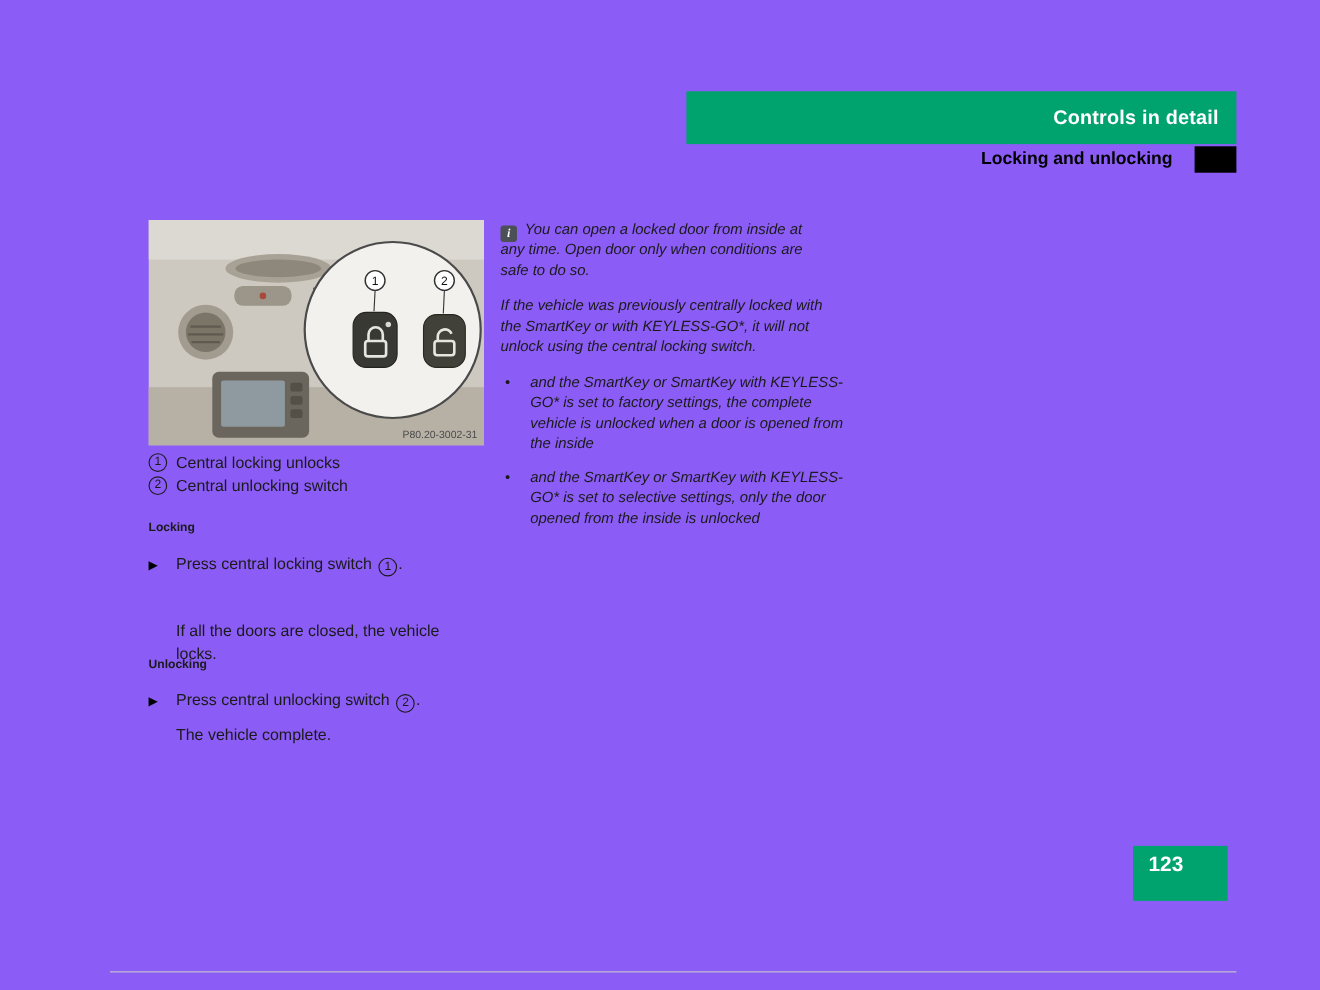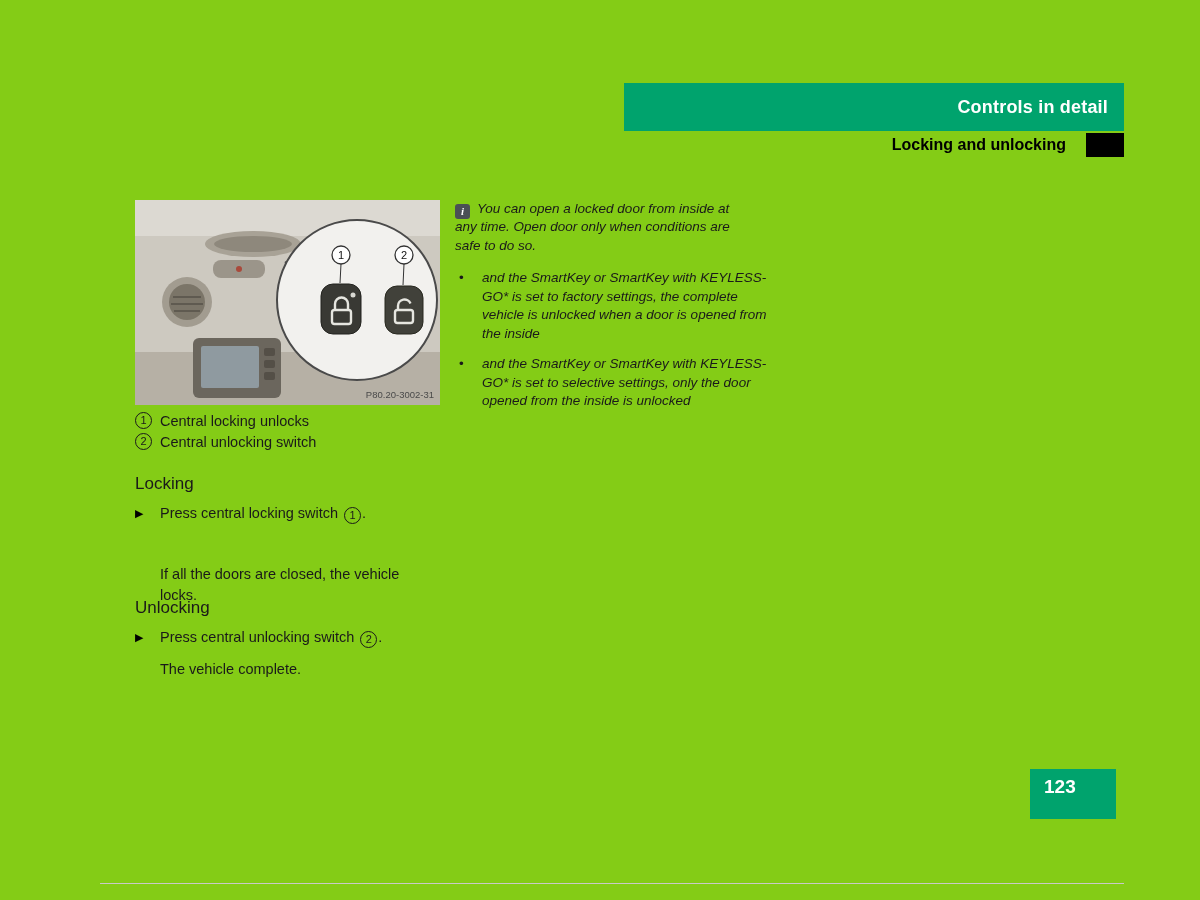--- a/index.html
+++ b/index.html
@@ -1,17 +1,17 @@
 <!DOCTYPE html>
 <html><head>
 <meta charset="utf-8">
 <style>
   html,body { margin:0; padding:0; background:#ffffff; }
   .page {
-    position:relative; width:1200px; height:900px; background:#84cc16;
+    position:relative; width:1200px; height:900px; background:#8b5cf6;
     font-family:"Liberation Sans", sans-serif; color:#1a1a1a; overflow:hidden;
   }
 
   
   .banner {
     position:absolute; left:624px; top:83px; width:500px; height:48px;
     background:#00a36d; display:flex; align-items:center; justify-content:flex-end;
     padding-right:16px; box-sizing:border-box;
   }
   .banner-title { color:#ffffff; font-weight:bold; font-size:18px; letter-spacing:.2px; }
@@ -29,21 +29,21 @@
   .legend { position:absolute; left:135px; top:410px; width:310px; }
   .legend-row { display:flex; align-items:center; height:21px; font-size:14.5px; }
   .circnum {
     display:inline-flex; width:17px; height:17px; border:1.2px solid #1a1a1a; border-radius:50%;
     align-items:center; justify-content:center; font-size:11px; line-height:1; color:#1a1a1a;
     box-sizing:border-box; flex:0 0 auto;
   }
   .legend-row .circnum { margin-right:8px; }
 
   
-  .heading { position:absolute; left:135px; font-weight:normal; font-size:17px; }
+  .heading { position:absolute; left:135px; font-weight:bold; font-size:11px; }
   .step { position:absolute; left:135px; width:305px; font-size:14.5px; display:flex; align-items:flex-start; }
   .step .arrow { width:25px; flex:0 0 auto; font-size:11px; padding-top:2px; color:#000; }
   .step .circnum { margin:0 1px 0 6px; position:relative; top:1px; }
   .body-text { position:absolute; left:160px; width:275px; font-size:14.5px; line-height:1.42; }
 
   
   .rightcol { position:absolute; left:455px; top:200px; width:314px; font-size:13.5px; font-style:italic; line-height:1.37; }
   .rightcol p { margin:0 16px 14px 0; }
   .infoicon {
     display:inline-flex; width:15px; height:15px; background:#4a5055; color:#fff; border-radius:3px;
@@ -147,20 +147,21 @@
 
   <div class="heading" style="top:598px;">Unlocking</div>
   <div class="step" style="top:629px;">
     <span class="arrow">▶</span>
     <span><span>Press central unlocking switch</span><span class="circnum">2</span><span>.</span></span>
   </div>
   <div class="body-text" style="top:659px;">The vehicle complete.</div>
 
   <div class="rightcol">
     <p><span class="infoicon">i</span><span>You can open a locked door from inside at any time. Open door only when conditions are safe to do so.</span></p>
+    <p>If the vehicle was previously centrally locked with the SmartKey or with KEYLESS-GO*, it will not unlock using the central locking switch.</p>
     <ul class="bullets">
       <li>and the SmartKey or SmartKey with KEYLESS-GO* is set to factory settings, the complete vehicle is unlocked when a door is opened from the inside</li>
       <li>and the SmartKey or SmartKey with KEYLESS-GO* is set to selective settings, only the door opened from the inside is unlocked</li>
     </ul>
   </div>
 
   <div class="pagenum-box">
     <span class="pagenum">123</span>
   </div>
   <div class="bottom-rule"></div>

